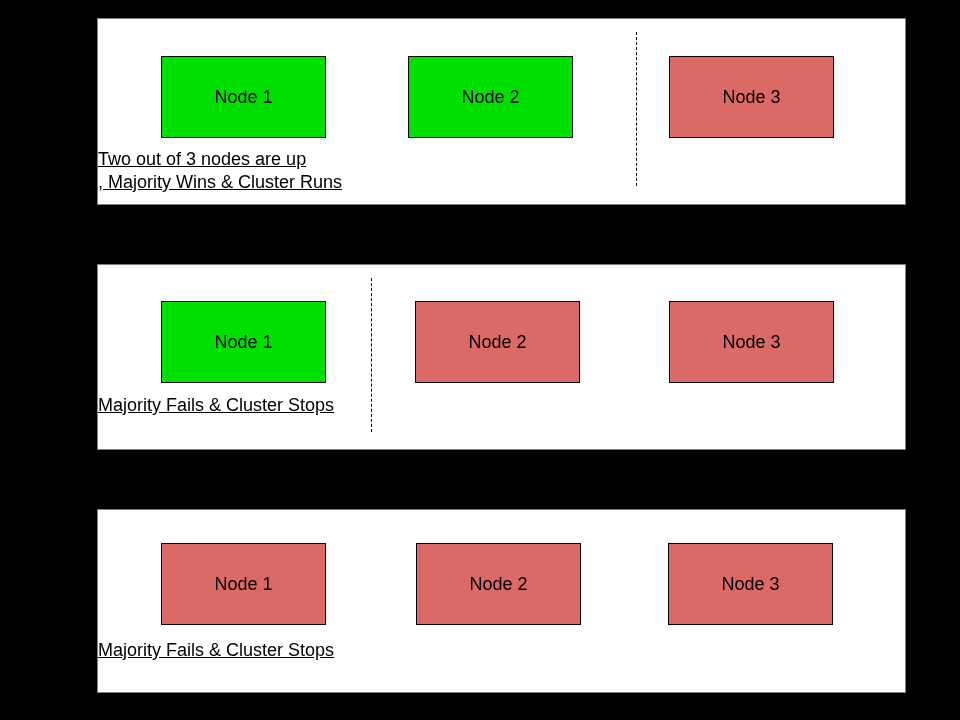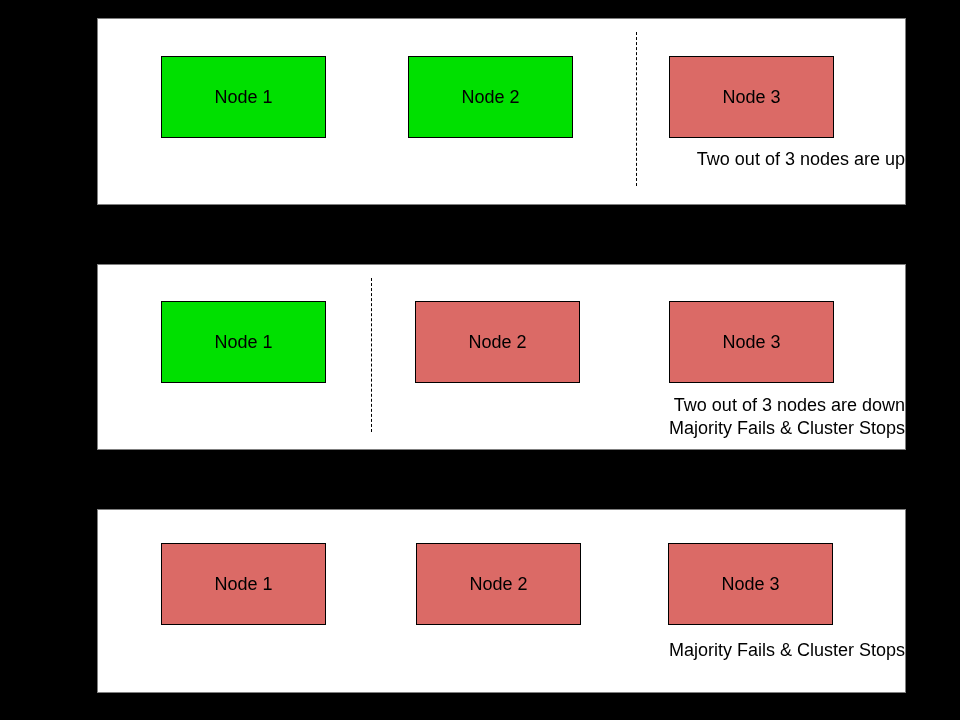--- a/index.html
+++ b/index.html
@@ -52,58 +52,59 @@
     width: 0;
     border-left: 1px dashed var(--divider, #000);
   }
   #panel-1 .divider { left: 538px; }
   #panel-2 .divider { left: 273px; }
   .caption {
     position: absolute;
     top: 129px;
     left: 0;
     width: 100%;
-    text-align: right;
+    text-align: left;
     font-size: 18px;
     line-height: 23px;
     color: var(--text, #000);
+    text-decoration: underline;
   }
 </style>
 </head>
 <body>
 
 <div class="panel" id="panel-1">
   <div class="node n1" style="background-color: rgb(0, 224, 0);">
     <span>Node 1</span>
   </div>
   <div class="node n2" style="background-color: rgb(0, 224, 0);">
     <span>Node 2</span>
   </div>
   <div class="node n3" style="background-color: rgb(219, 106, 102);">
     <span>Node 3</span>
   </div>
   <div class="divider"></div>
   <div class="caption">
     <div>Two out of 3 nodes are up</div>
+    <div>, Majority Wins &amp; Cluster Runs</div>
   </div>
 </div>
 
 <div class="panel" id="panel-2">
   <div class="node n1" style="background-color: rgb(0, 224, 0);">
     <span>Node 1</span>
   </div>
   <div class="node n2" style="background-color: rgb(219, 106, 102);">
     <span>Node 2</span>
   </div>
   <div class="node n3" style="background-color: rgb(219, 106, 102);">
     <span>Node 3</span>
   </div>
   <div class="divider"></div>
   <div class="caption">
-    <div>Two out of 3 nodes are down</div>
     <div>Majority Fails &amp; Cluster Stops</div>
   </div>
 </div>
 
 <div class="panel" id="panel-3">
   <div class="node n1" style="background-color: rgb(219, 106, 102);">
     <span>Node 1</span>
   </div>
   <div class="node n2" style="background-color: rgb(219, 106, 102);">
     <span>Node 2</span>

